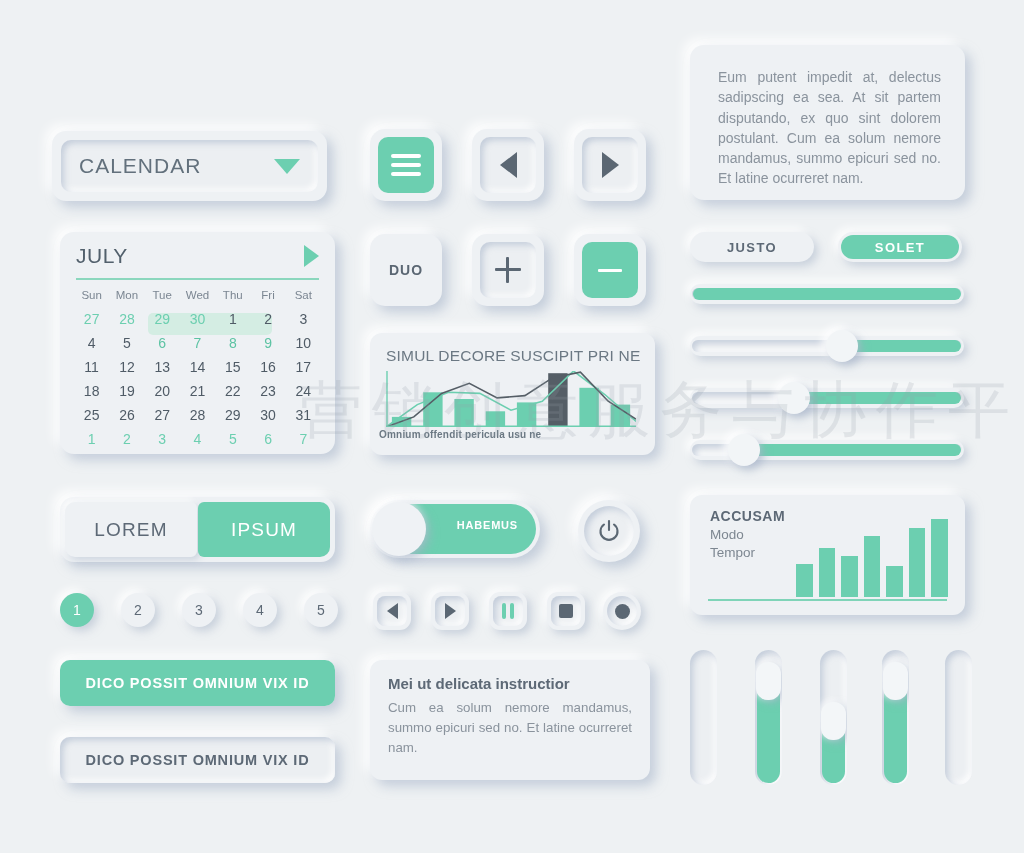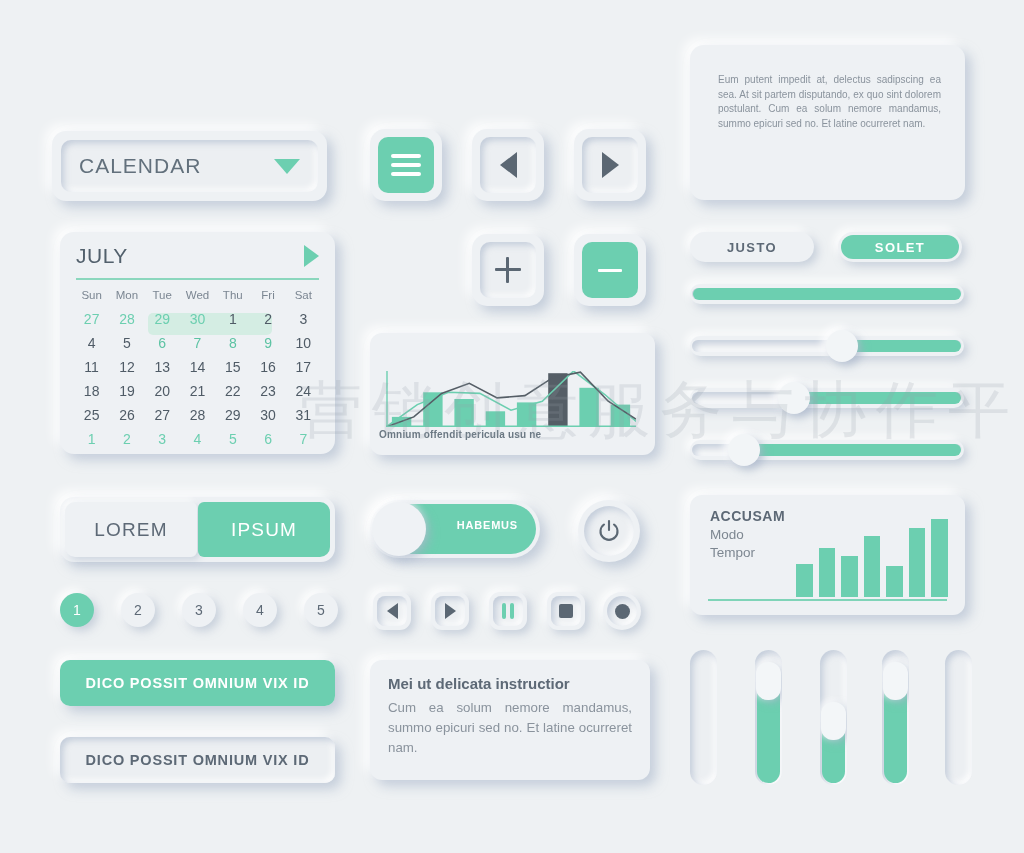--- a/index.html
+++ b/index.html
@@ -100,22 +100,22 @@
 
   
   #chartcard { left: 370px; top: 333px; width: 285px; height: 122px; border-radius: 12px; }
   #chartcard .title { position:absolute; left:16px; top:14px; font-size:15.5px; letter-spacing:0.2px; color:#6b7883; }
   #chartcard .plot { position:absolute; left:16px; top:38px; width:250px; height:56px; }
   #chartcard .caption { position:absolute; left:9px; top:96px; font-size:10px; color:#6b7883; letter-spacing:0.2px;font-weight:bold; }
 
   
   #textpanel { left: 690px; top: 45px; width: 275px; height: 155px; border-radius: 14px; }
   #textpanel p {
-    position:absolute; left:28px; top:28px; right:24px;
-    font-size: 10px; line-height: 1.45; color:#8a939d; text-align: justify;
+    position:absolute; left:28px; top:22px; right:24px;
+    font-size: 14px; line-height: 1.45; color:#8a939d; text-align: justify;
   }
 
   
   #tab-justo { left: 690px; top: 232px; width: 124px; height: 30px; border-radius: 15px; }
   #tab-justo .inner { position:absolute; inset:3px; border-radius:13px; display:flex; align-items:center; justify-content:center;
     font-size: 13px; letter-spacing:1.4px; color:#5d6976; font-weight:600; }
   #tab-solet { left: 838px; top: 232px; width: 124px; height: 30px; border-radius: 15px; }
   #tab-solet .inner { position:absolute; inset:3px; border-radius:13px; display:flex; align-items:center; justify-content:center;
     background:#6ccfb0; font-size: 13px; letter-spacing:1.4px; color:#fff; font-weight:600; }
 
@@ -285,32 +285,38 @@
   <div class="abs raised sq" id="btn-prev">
     <div class="face sunken">
         <span class="tri-l"></span>
       </div>
   </div>
   <div class="abs raised sq" id="btn-next">
     <div class="face sunken">
         <span class="tri-r"></span>
       </div>
   </div>
+  <div class="abs raised sq" id="btn-duo">
+    <div class="face">
+        <span class="duo-txt">DUO</span>
+      </div>
+  </div>
   <div class="abs raised sq" id="btn-plus">
     <div class="face sunken">
         <span class="plus"></span>
       </div>
   </div>
   <div class="abs raised sq" id="btn-minus">
     <div class="face" style="background:#6ccfb0">
         <span class="minus"></span>
       </div>
   </div>
 
   <div class="abs raised" id="chartcard">
+    <div class="title">SIMUL DECORE SUSCIPIT PRI NE</div>
     <div class="plot">
       <svg id="combo-svg" width="250" height="56" viewBox="0 0 250 56" preserveAspectRatio="none">
           <rect x="5.9" y="45.9" width="19.4" height="10.1" fill="#6ccfb0"></rect>
           <rect x="37.2" y="21.3" width="19.4" height="34.7" fill="#6ccfb0"></rect>
           <rect x="68.4" y="28.0" width="19.4" height="28.0" fill="#6ccfb0"></rect>
           <rect x="99.7" y="40.3" width="19.4" height="15.7" fill="#6ccfb0"></rect>
           <rect x="130.9" y="31.4" width="19.4" height="24.6" fill="#6ccfb0"></rect>
           <rect x="162.2" y="2.2" width="19.4" height="53.8" fill="#555e66"></rect>
           <rect x="193.4" y="16.8" width="19.4" height="39.2" fill="#6ccfb0"></rect>
           <rect x="224.7" y="33.6" width="19.4" height="22.4" fill="#6ccfb0"></rect>

